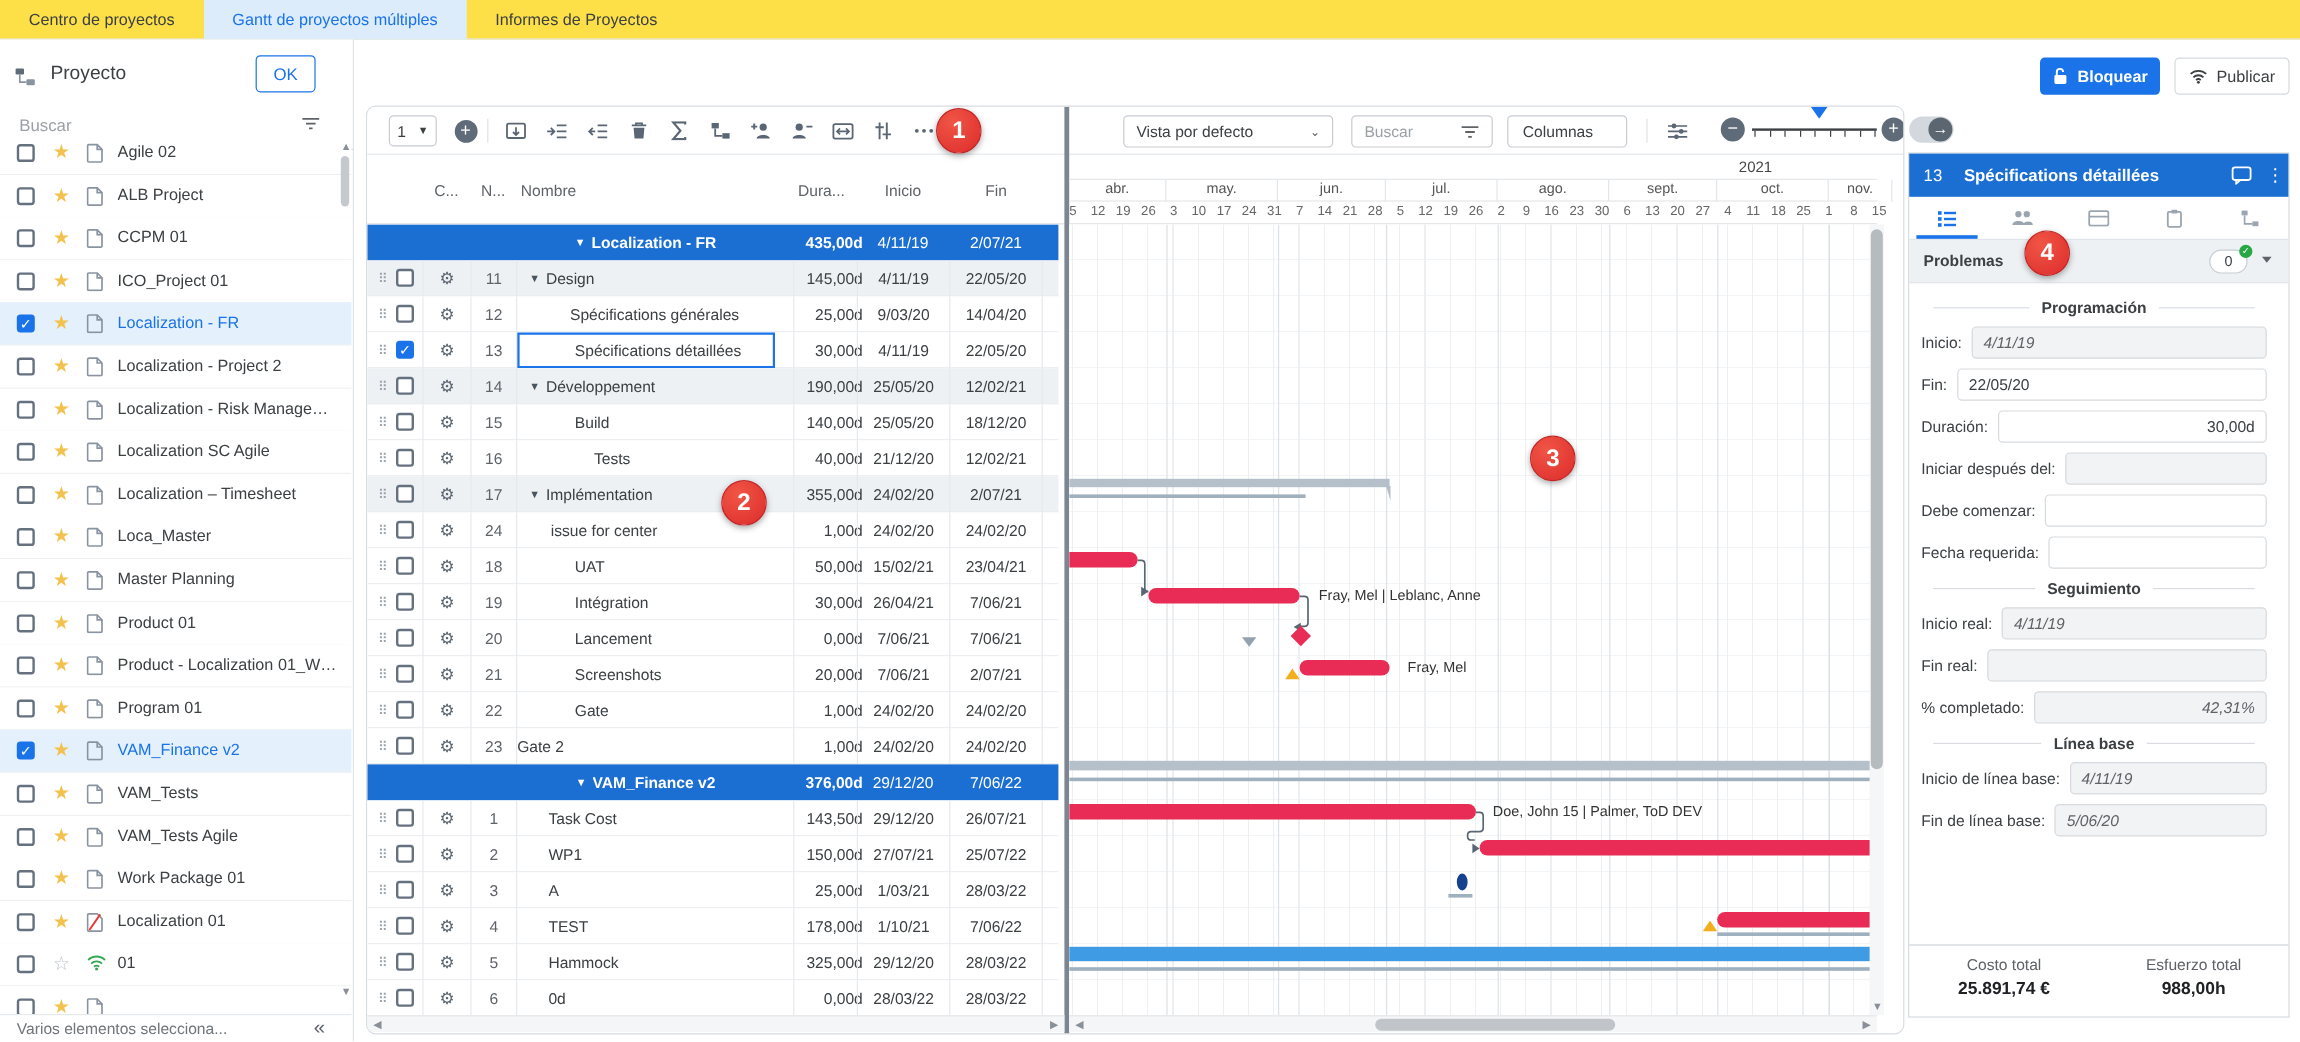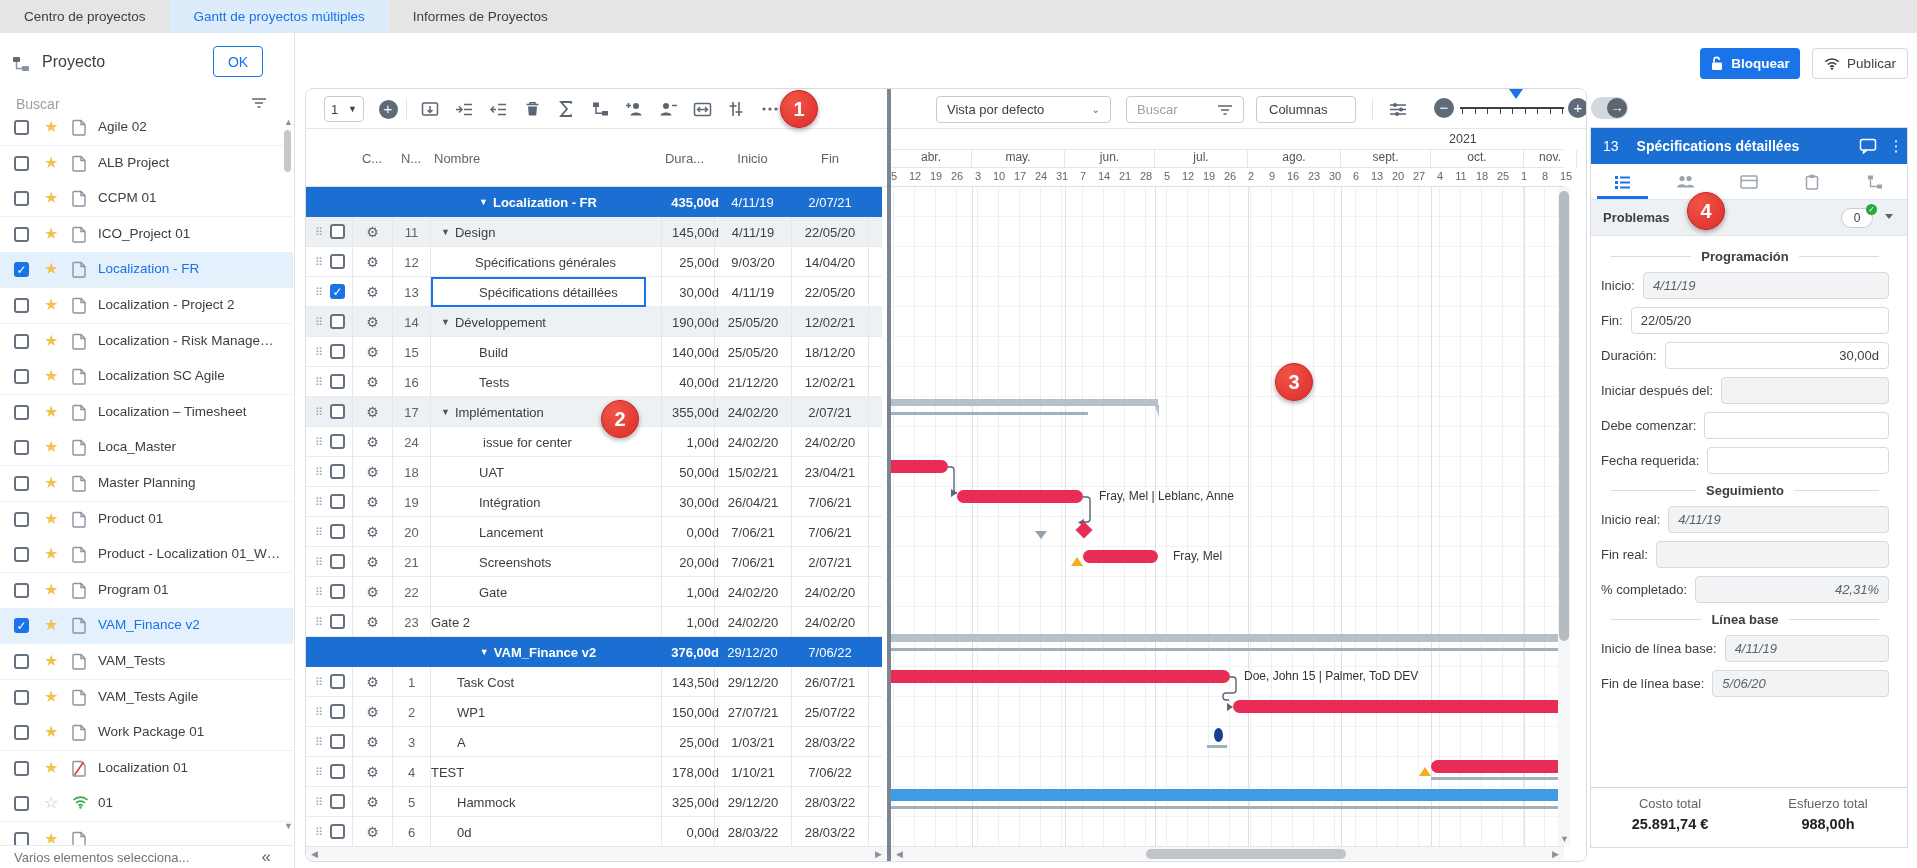--- a/index.html
+++ b/index.html
@@ -1,20 +1,20 @@
 <!DOCTYPE html>
 <html><head>
 <meta charset="utf-8">
 <style>
   * { margin:0; padding:0; box-sizing:border-box; }
   html,body { width:1917px; height:868px; font-family:"Liberation Sans", sans-serif; background:#fff; overflow:hidden; }
   #app { position:relative; width:1917px; height:868px; background:#fff; }
 
   
-  .tabbar { position:absolute; left:0; top:0; width:1917px; height:33px; background:#e5e5e5; border-bottom:1px solid #e4e7eb; display:flex; }
+  .tabbar { position:absolute; left:0; top:0; width:1917px; height:33px; background:#fde047; border-bottom:1px solid #e4e7eb; display:flex; }
   .tab { height:33px; display:flex; align-items:center; padding:0 24px; font-size:13.5px; color:#3c4043; cursor:pointer; }
   .tab.active { background:#dcecfb; color:#1a73e8; }
 
   
   .sidebar { position:absolute; left:0; top:33px; width:295px; height:835px; background:#fff; border-right:1px solid #e0e3e7; }
   .sb-head { position:absolute; left:0; top:8px; width:295px; height:44px; }
   .sb-title { position:absolute; left:42px; top:12px; font-size:16px; color:#3c4043; }
   .ok-btn { position:absolute; right:32px; top:5px; width:50px; height:31px; border:1.5px solid #1a73e8; border-radius:4px; color:#1a73e8; font-size:14px; display:flex; align-items:center; justify-content:center; background:#fff; cursor:pointer; }
   .sb-search { position:absolute; left:0; top:52px; width:295px; height:40px; border-bottom:1px solid #dadee2; }
   .sb-search .ph { position:absolute; left:16px; top:11px; font-size:14px; color:#9aa0a6; }
@@ -662,21 +662,21 @@
           <div class="tcell c-fin bord">18/12/20</div>
         </div>
         <div class="trow " style="top: 180px;">
           <div class="tcell c-handle">⠿</div>
           <div class="tcell c-cb">
             <div class="cbx"></div>
           </div>
           <div class="tcell c-gear bord">⚙</div>
           <div class="tcell c-n bord">16</div>
           <div class="tcell c-name bord" style="padding-left: 48px;">
-            <span style="overflow: hidden; text-overflow: ellipsis; white-space: nowrap;">Tests</span>
+            <span style="overflow: hidden; text-overflow: ellipsis; white-space: nowrap; margin-left: 16px;">Tests</span>
           </div>
           <div class="tcell c-dura bord">40,00d</div>
           <div class="tcell c-inicio bord">21/12/20</div>
           <div class="tcell c-fin bord">12/02/21</div>
         </div>
         <div class="trow parent" style="top: 210px;">
           <div class="tcell c-handle">⠿</div>
           <div class="tcell c-cb">
             <div class="cbx"></div>
           </div>
@@ -690,21 +690,21 @@
           <div class="tcell c-inicio bord">24/02/20</div>
           <div class="tcell c-fin bord">2/07/21</div>
         </div>
         <div class="trow " style="top: 240px;">
           <div class="tcell c-handle">⠿</div>
           <div class="tcell c-cb">
             <div class="cbx"></div>
           </div>
           <div class="tcell c-gear bord">⚙</div>
           <div class="tcell c-n bord">24</div>
-          <div class="tcell c-name bord" style="padding-left: 52px;">
+          <div class="tcell c-name bord" style="padding-left: 28px;">
             <span style="overflow: hidden; text-overflow: ellipsis; white-space: nowrap;">issue for center</span>
           </div>
           <div class="tcell c-dura bord">1,00d</div>
           <div class="tcell c-inicio bord">24/02/20</div>
           <div class="tcell c-fin bord">24/02/20</div>
         </div>
         <div class="trow " style="top: 270px;">
           <div class="tcell c-handle">⠿</div>
           <div class="tcell c-cb">
             <div class="cbx"></div>
@@ -839,21 +839,21 @@
           <div class="tcell c-inicio bord">1/03/21</div>
           <div class="tcell c-fin bord">28/03/22</div>
         </div>
         <div class="trow " style="top: 570px;">
           <div class="tcell c-handle">⠿</div>
           <div class="tcell c-cb">
             <div class="cbx"></div>
           </div>
           <div class="tcell c-gear bord">⚙</div>
           <div class="tcell c-n bord">4</div>
-          <div class="tcell c-name bord" style="">
+          <div class="tcell c-name bord" style="padding-left: 26px;">
             <span style="overflow: hidden; text-overflow: ellipsis; white-space: nowrap;">TEST</span>
           </div>
           <div class="tcell c-dura bord">178,00d</div>
           <div class="tcell c-inicio bord">1/10/21</div>
           <div class="tcell c-fin bord">7/06/22</div>
         </div>
         <div class="trow " style="top: 600px;">
           <div class="tcell c-handle">⠿</div>
           <div class="tcell c-cb">
             <div class="cbx"></div>

